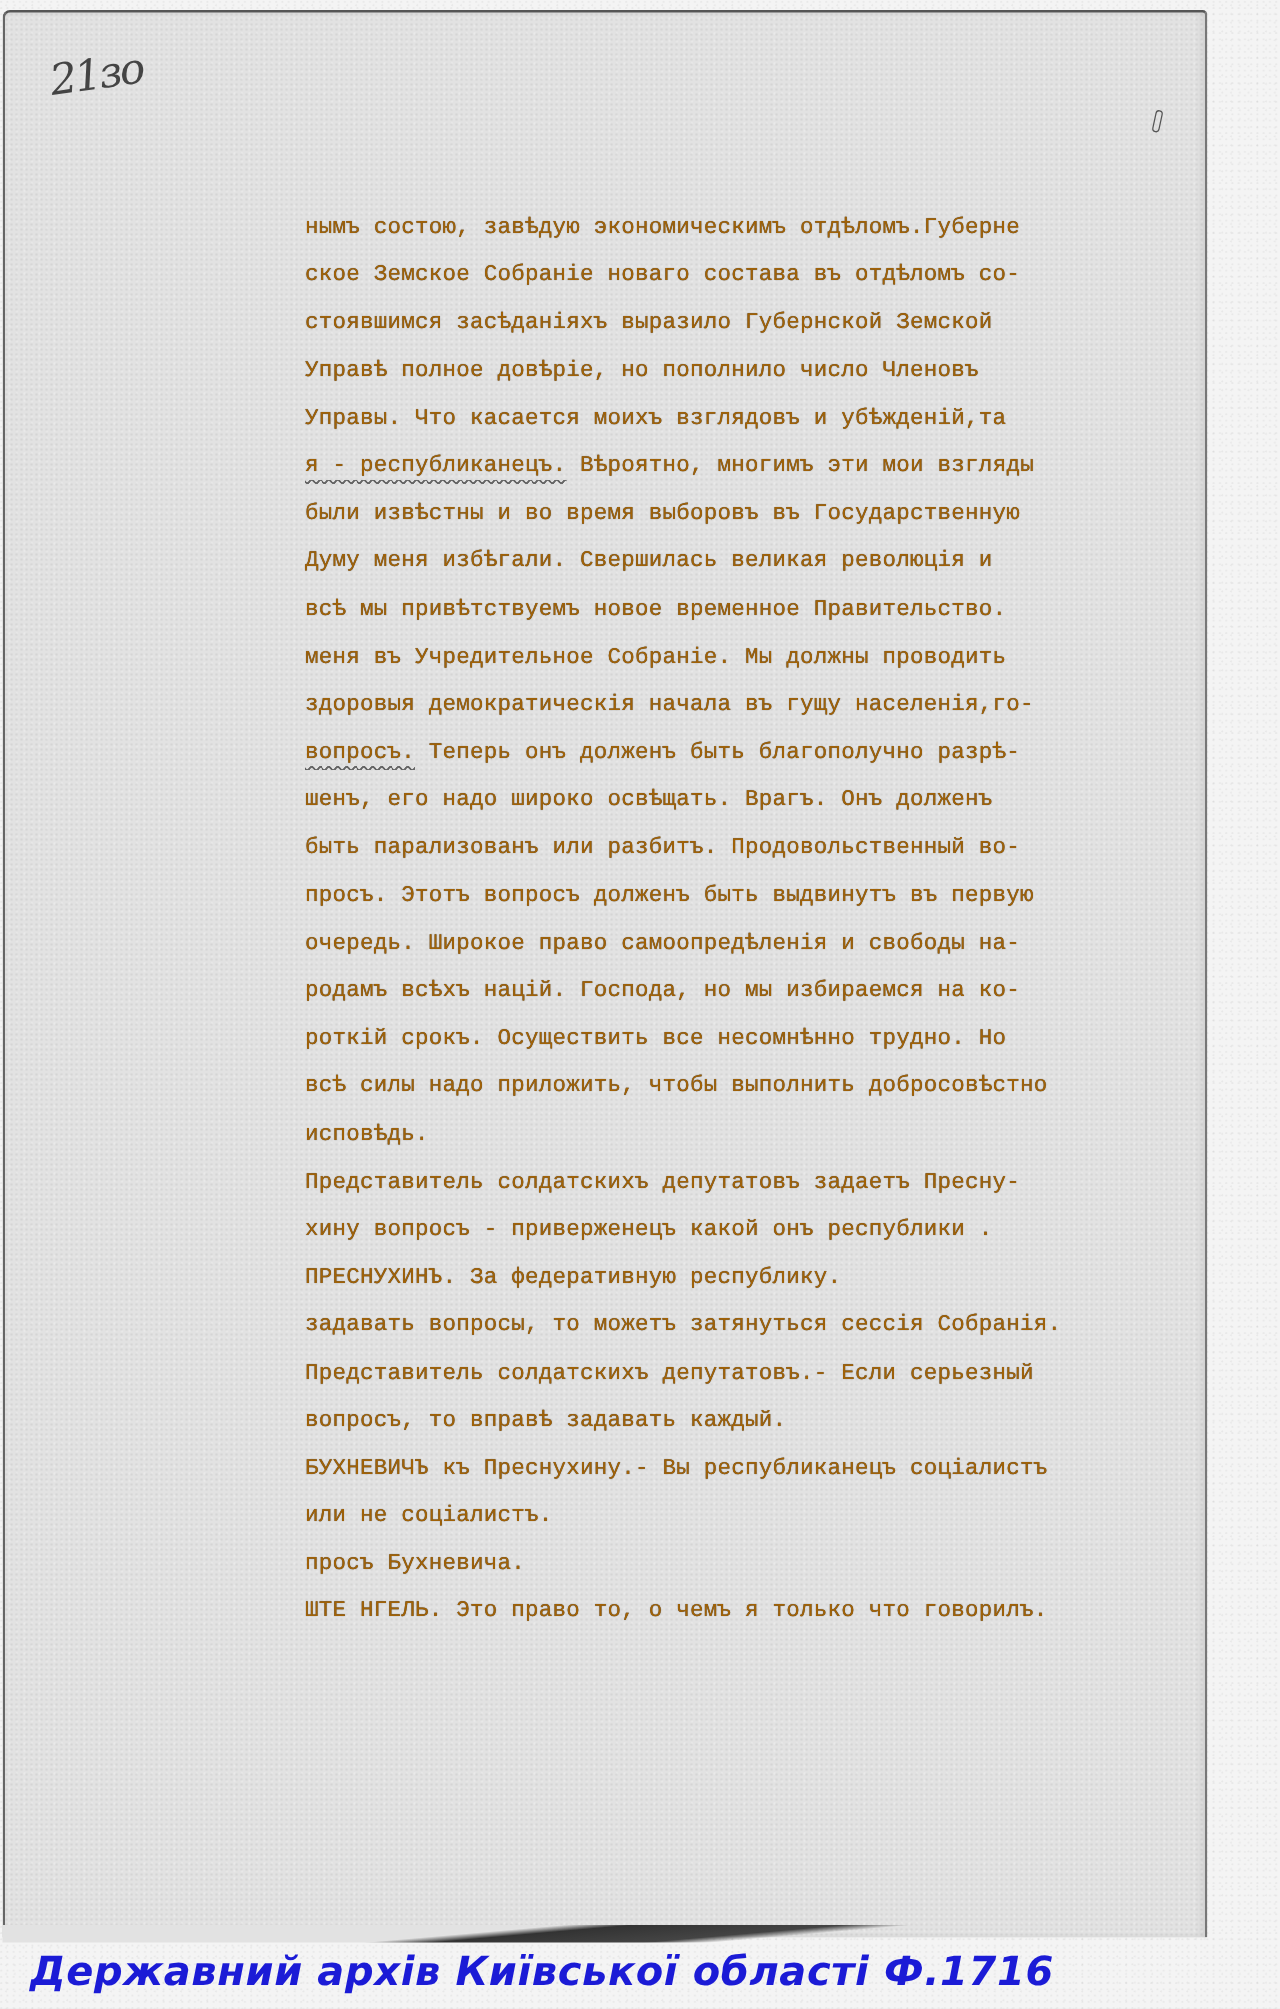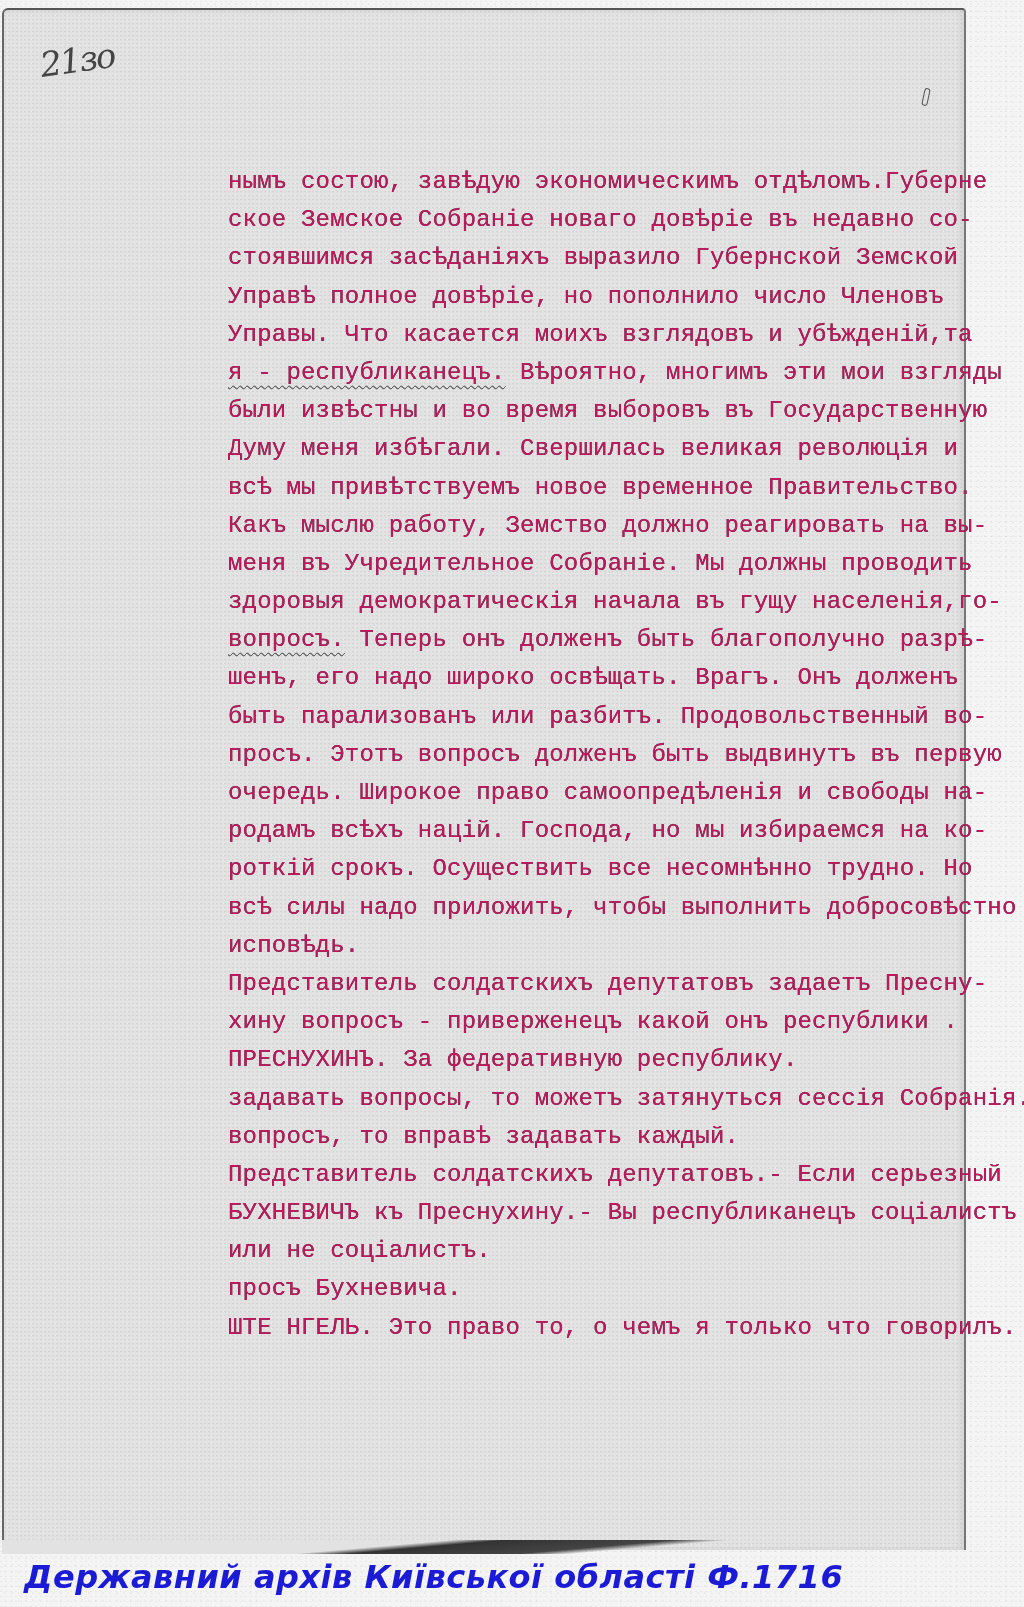--- a/index.html
+++ b/index.html
@@ -36,23 +36,24 @@
     letter-spacing: -2px;
   }
   .edge-mark {
     position: absolute; left: 923px; top: 88px; width: 4px; height: 16px;
     border: 1.5px solid #555; border-radius: 3px; transform: rotate(12deg);
   }
   .text-block {
     position: absolute; left: 228px; top: 163px; width: 700px;
   }
   .line {
-    font-size: 24px; line-height: 38.2px; height: 38.2px;
-    color: #be185d; white-space: nowrap; letter-spacing: 0.2px;
+    font-size: 18px; line-height: 38.2px; height: 38.2px;
+    color: #a16207; white-space: nowrap; letter-spacing: 0.2px;
     text-shadow: 0 0 0.6px #333;
+    margin-left: 16px;
   }
   .underline-wavy {
     text-decoration: underline; text-decoration-style: wavy;
     text-decoration-color: #666; text-underline-offset: 6px;
     text-decoration-thickness: 1px;
   }
   .caption {
     position: absolute; left: 24px; top: 1558px;
     font-family: "DejaVu Sans", sans-serif; font-weight: bold; font-style: italic;
     font-size: 32px; color: #1b1bd6; letter-spacing: 0.5px;
@@ -63,45 +64,44 @@
 <body>
 
 <div class="paper"></div>
 <div class="paper-bottom"></div>
 
 <div class="folio">21зо</div>
 <div class="edge-mark"></div>
 
 <div class="text-block">
   <div class="line">нымъ состою, завѣдую экономическимъ отдѣломъ.Губерне</div>
-  <div class="line">ское Земское Собраніе новаго довѣріе въ недавно со-</div>
+  <div class="line">ское Земское Собраніе новаго состава въ отдѣломъ со-</div>
   <div class="line">стоявшимся засѣданіяхъ выразило Губернской Земской</div>
   <div class="line">Управѣ полное довѣріе, но пополнило число Членовъ</div>
   <div class="line">Управы. Что касается моихъ взглядовъ и убѣжденій,та</div>
   <div class="line"><span class="underline-wavy">я - республиканецъ.</span><span> Вѣроятно, многимъ эти мои взгляды</span></div>
   <div class="line">были извѣстны и во время выборовъ въ Государственную</div>
   <div class="line">Думу меня избѣгали. Свершилась великая революція и</div>
   <div class="line">всѣ мы привѣтствуемъ новое временное Правительство.</div>
-  <div class="line">Какъ мыслю работу, Земство должно реагировать на вы-</div>
   <div class="line">меня въ Учредительное Собраніе. Мы должны проводить</div>
   <div class="line">здоровыя демократическія начала въ гущу населенія,го-</div>
   <div class="line"><span class="underline-wavy">вопросъ.</span><span> Теперь онъ долженъ быть благополучно разрѣ-</span></div>
   <div class="line">шенъ, его надо широко освѣщать. Врагъ. Онъ долженъ</div>
   <div class="line">быть парализованъ или разбитъ. Продовольственный во-</div>
   <div class="line">просъ. Этотъ вопросъ долженъ быть выдвинутъ въ первую</div>
   <div class="line">очередь. Широкое право самоопредѣленія и свободы на-</div>
   <div class="line">родамъ всѣхъ націй. Господа, но мы избираемся на ко-</div>
   <div class="line">роткій срокъ. Осуществить все несомнѣнно трудно. Но</div>
   <div class="line">всѣ силы надо приложить, чтобы выполнить добросовѣстно</div>
   <div class="line">исповѣдь.</div>
   <div class="line">Представитель солдатскихъ депутатовъ задаетъ Преснy-</div>
   <div class="line">хину вопросъ - приверженецъ какой онъ республики .</div>
   <div class="line">ПРЕСНУХИНЪ. За федеративную республику.</div>
   <div class="line">задавать вопросы, то можетъ затянуться сессія Собранія.</div>
+  <div class="line">Представитель солдатскихъ депутатовъ.- Если серьезный</div>
   <div class="line">вопросъ, то вправѣ задавать каждый.</div>
-  <div class="line">Представитель солдатскихъ депутатовъ.- Если серьезный</div>
   <div class="line">БУХНЕВИЧЪ къ Преснухину.- Вы республиканецъ соціалистъ</div>
   <div class="line">или не соціалистъ.</div>
   <div class="line">просъ Бухневича.</div>
   <div class="line">ШТЕ НГЕЛЬ. Это право то, о чемъ я только что говорилъ.</div>
 </div>
 
 <div class="caption">Державний архів Київської області Ф.1716</div>
 
 </body></html>

